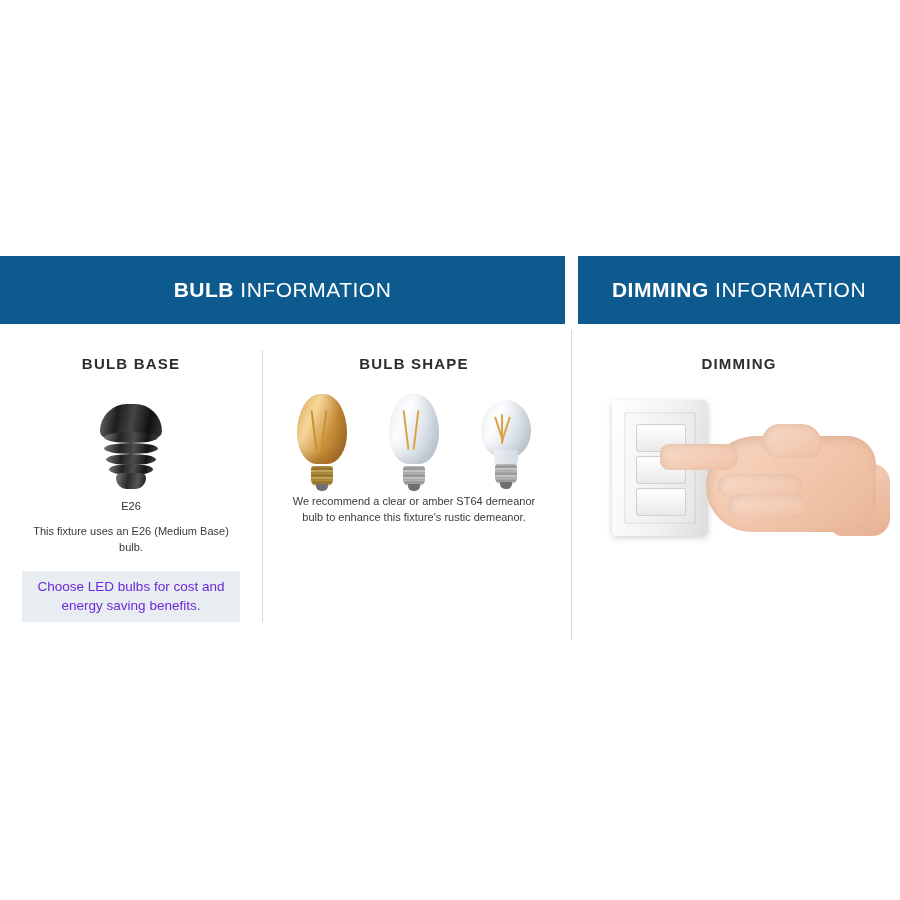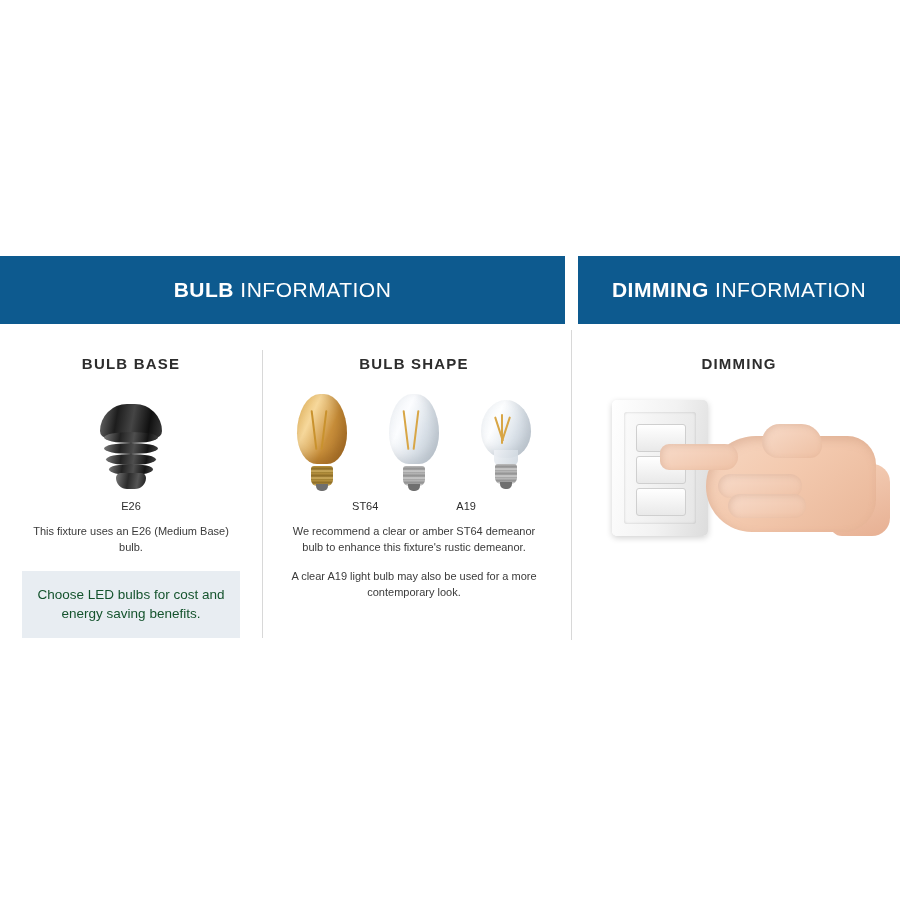--- a/index.html
+++ b/index.html
@@ -86,24 +86,24 @@
 
   .body-text {
     font-size: 11px;
     line-height: 1.42;
     color: #3a3a3a;
     margin: 0 0 14px 0;
   }
 
   .note {
     background: #e8edf2;
-    color: #14532d;
+    color: #6d28d9;
     font-size: 13.5px;
     line-height: 1.42;
-    padding: 14px 10px;
+    padding: 6px 10px;
     margin-top: 16px;
   }
 
   
   .art-row {
     display: flex;
     align-items: flex-end;
     justify-content: center;
     gap: 34px;
     height: 104px;
@@ -382,27 +382,22 @@
               <div class="fil f1"></div>
               <div class="fil f2"></div>
               <div class="neck"></div>
               <div class="cap"></div>
               <div class="capTip"></div>
             </div>
           </div>
 
         </div>
 
-        <div style="display:flex; justify-content:center; gap:78px;">
-          <div class="label">ST64</div>
-          <div class="label">A19</div>
-        </div>
 
         <p class="body-text">We recommend a clear or amber ST64 demeanor bulb to enhance this fixture's rustic demeanor.</p>
-        <p class="body-text">A clear A19 light bulb may also be used for a more contemporary look.</p>
       </div>
 
     </div>
   </div>
 
   <div class="vdiv"></div>
 
   <div class="panel panel-right">
 
     <div class="panel-header">

